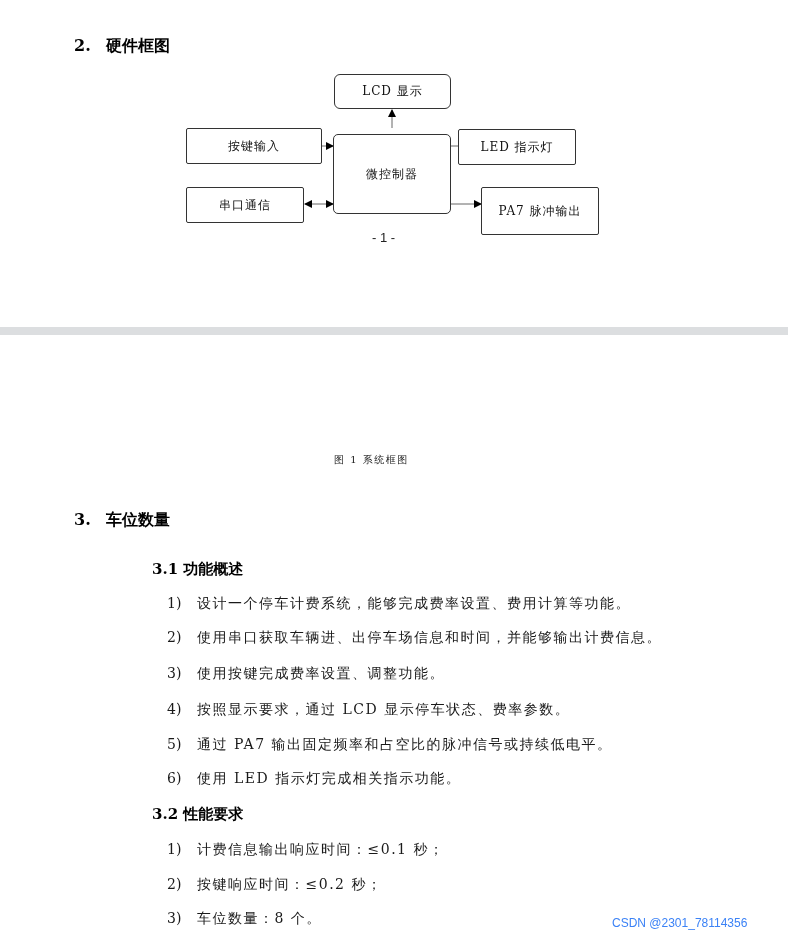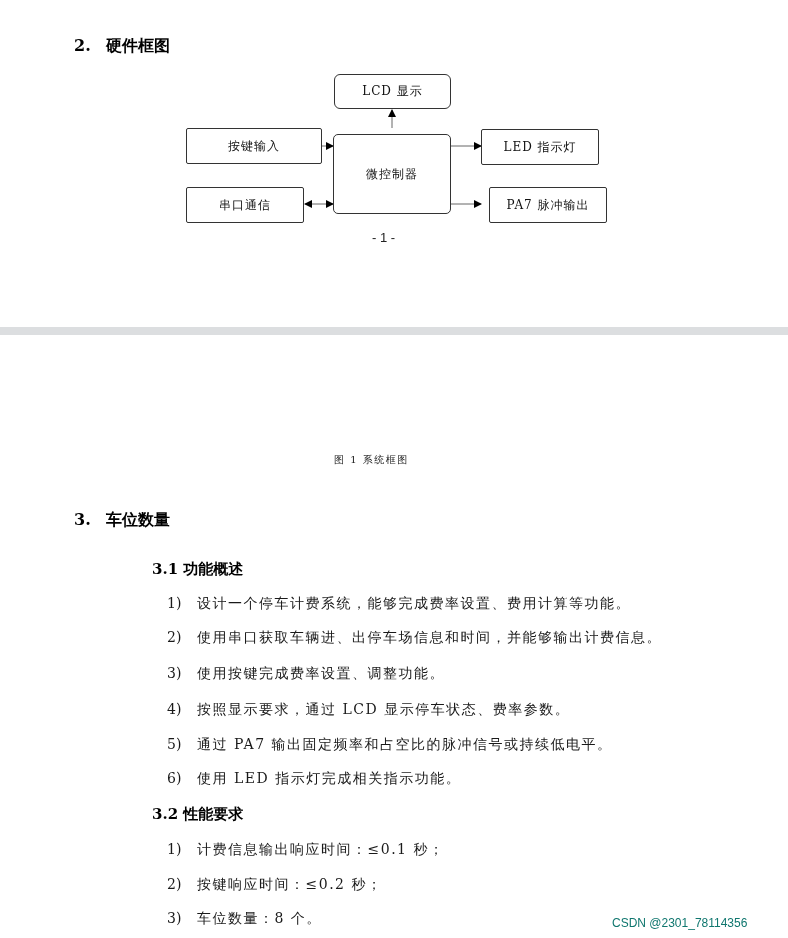--- a/index.html
+++ b/index.html
@@ -16,21 +16,21 @@
   .li .n { display: inline-block; width: 30px; letter-spacing: 0; }
   .box {
     position: absolute; border: 1px solid #333; border-radius: 2px; background: #fff;
     display: flex; align-items: center; justify-content: center;
     font-size: 12px; color: #111; letter-spacing: 1px; box-sizing: border-box;
   }
   .box.mcu { border-radius: 5px; }
   .pageno { font-family: "Liberation Sans", sans-serif; font-size: 13px; color: #222; }
   .gap { position: absolute; left: 0; width: 788px; height: 8px; top: 327px; background: #dcdee0; }
   .caption { font-size: 10px; letter-spacing: 1.5px; color: #222; }
-  .watermark { font-family: "Liberation Sans", sans-serif; font-size: 12px; color: #0f766e; }
+  .watermark { font-family: "Liberation Sans", sans-serif; font-size: 12px; color: #3b82f6; }
   svg.lines { position: absolute; left: 0; top: 0; }
 </style>
 </head>
 <body>
 
 <div class="abs h1" style="left:74px; top:36px;">
   <span class="num">2.</span><span>硬件框图</span>
 </div>
 
 <div>
@@ -51,23 +51,23 @@
     <line x1="305" y1="204" x2="333" y2="204" stroke="#666" stroke-width="1" marker-start="url(#ahs)" marker-end="url(#ah)"></line>
 
     <line x1="451" y1="146" x2="481" y2="146" stroke="#666" stroke-width="1" marker-end="url(#ah)"></line>
 
     <line x1="451" y1="204" x2="481" y2="204" stroke="#666" stroke-width="1" marker-end="url(#ah)"></line>
   </svg>
 
   <div class="box" style="left:334px; top:74px; width:117px; height:35px;border-radius:6px;">LCD 显示</div>
   <div class="box" style="left:186px; top:128px; width:136px; height:36px;">按键输入</div>
   <div class="box mcu" style="left:333px; top:134px; width:118px; height:80px;">微控制器</div>
-  <div class="box" style="left:481px; top:129px; width:118px; height:36px;">LED 指示灯</div>
+  <div class="box" style="left:458px; top:129px; width:118px; height:36px;">LED 指示灯</div>
   <div class="box" style="left:186px; top:187px; width:118px; height:36px;">串口通信</div>
-  <div class="box" style="left:481px; top:187px; width:118px; height:36px;margin-left:8px;">PA7 脉冲输出</div>
+  <div class="box" style="left:481px; top:187px; width:118px; height:48px;">PA7 脉冲输出</div>
 </div>
 
 <div class="abs pageno" style="left:372px; top:230px;">- 1 -</div>
 
 <div class="gap"></div>
 
 <div class="abs caption" style="left:334px; top:453px;">图 1  系统框图</div>
 
 <div class="abs h1" style="left:74px; top:510px;">
   <span class="num">3.</span><span>车位数量</span>

